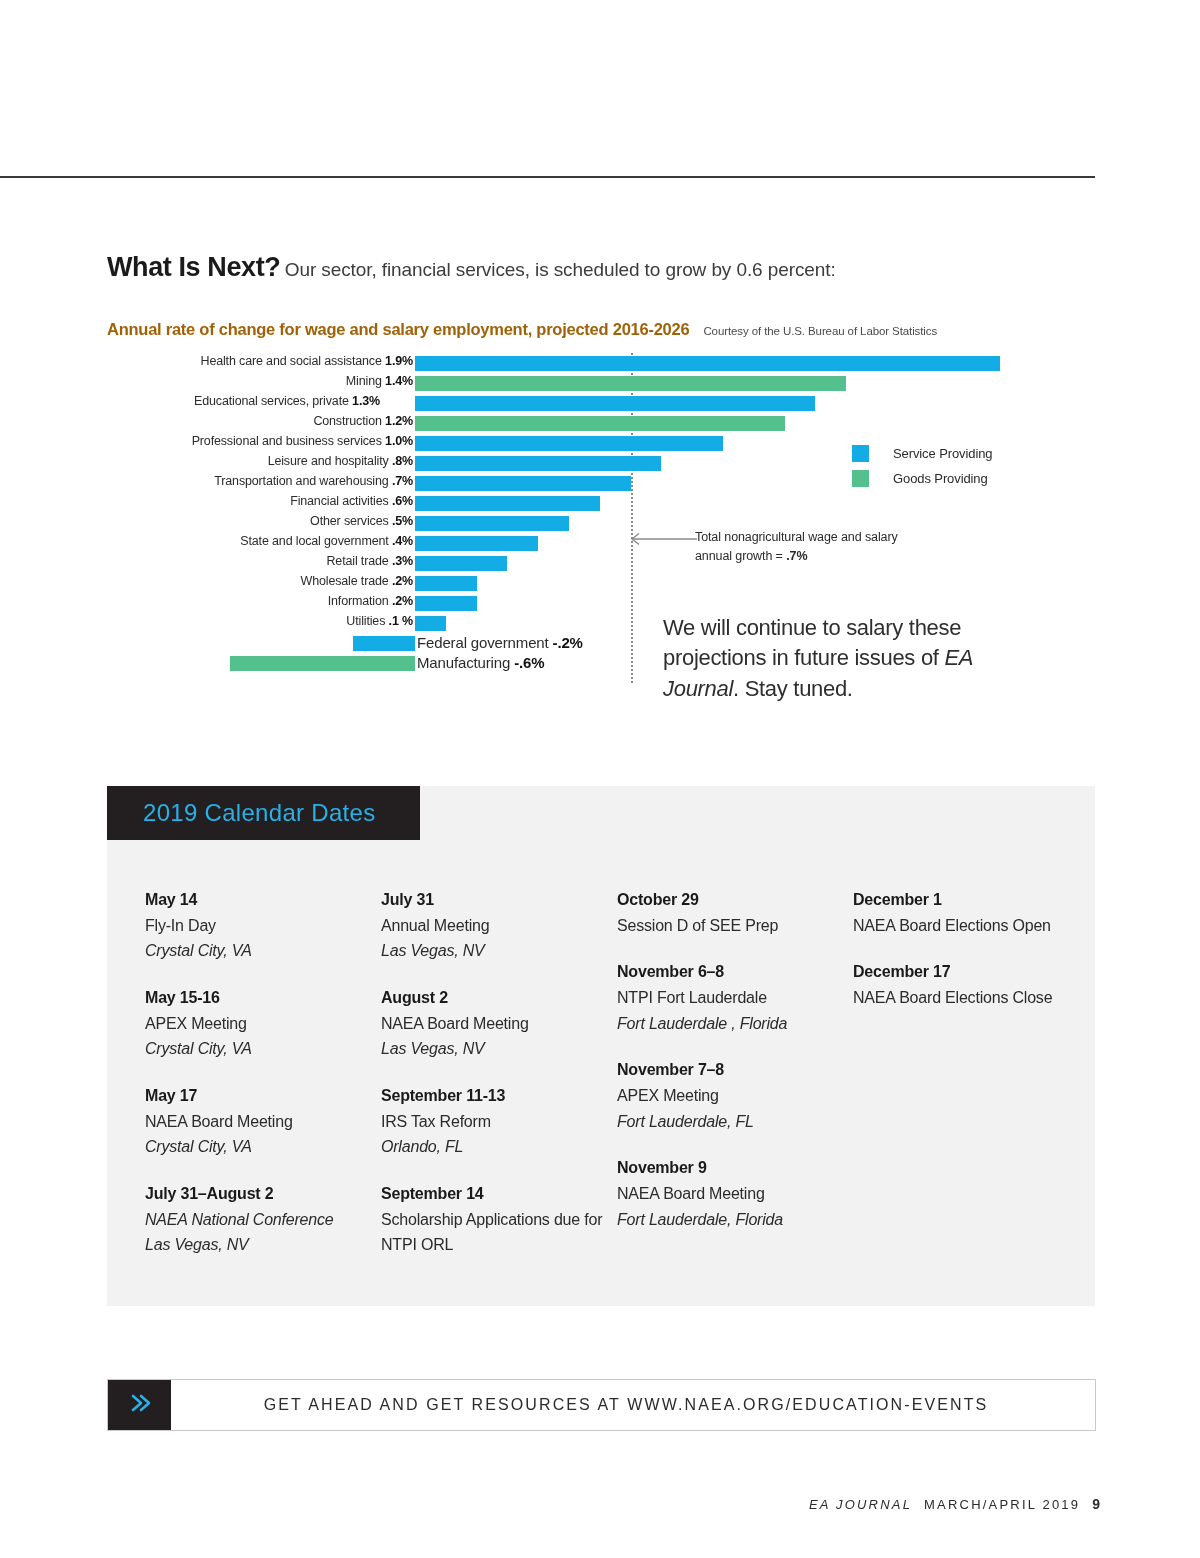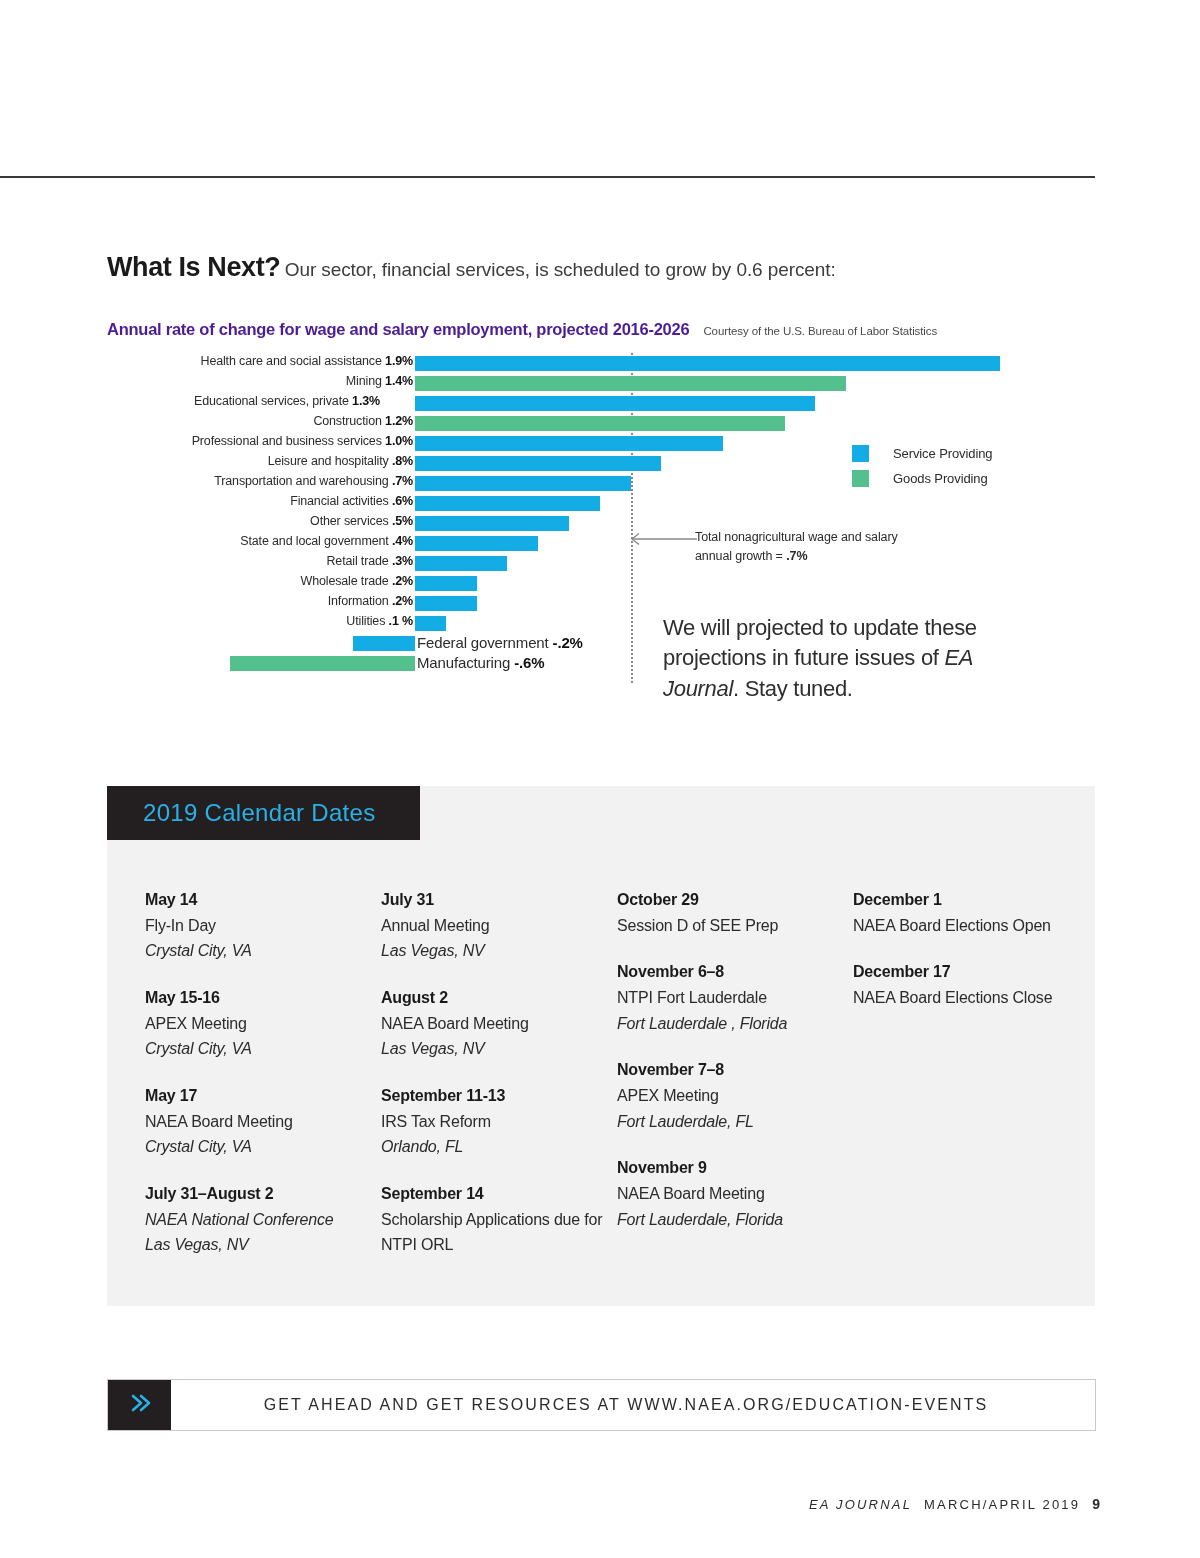--- a/index.html
+++ b/index.html
@@ -51,21 +51,21 @@
     height: 370px;
   }
   .chart-title-row {
     display: flex;
     align-items: baseline;
     gap: 14px;
   }
   .chart-title {
     font-size: 16.5px;
     font-weight: 700;
-    color: #4c1d95;
+    color: #a16207;
     letter-spacing: -0.25px;
     white-space: nowrap;
   }
   .chart-credit {
     font-size: 11.5px;
     font-weight: 400;
     color: #4a4a4a;
     letter-spacing: -0.1px;
     white-space: nowrap;
   }
@@ -371,21 +371,21 @@
       </span>
       <span class="anno-text">
         <span>Total nonagricultural wage and salary</span><br>
         <span>annual growth = </span><b>.7%</b>
       </span>
     </div>
   </div>
 </div>
 
 <div class="pullquote">
-  <span>We will projected to update these projections in future issues of </span><i>EA Journal</i><span>. Stay tuned.</span>
+  <span>We will continue to salary these projections in future issues of </span><i>EA Journal</i><span>. Stay tuned.</span>
 </div>
 
 <div class="cal-panel">
   <div class="cal-header">
     <span class="cal-header-title">2019 Calendar  Dates</span>
   </div>
   <div class="cal-cols" id="cal-cols">
       <div class="cal-col">
         <div class="cal-entry">
           <div class="cal-date">May 14</div>

